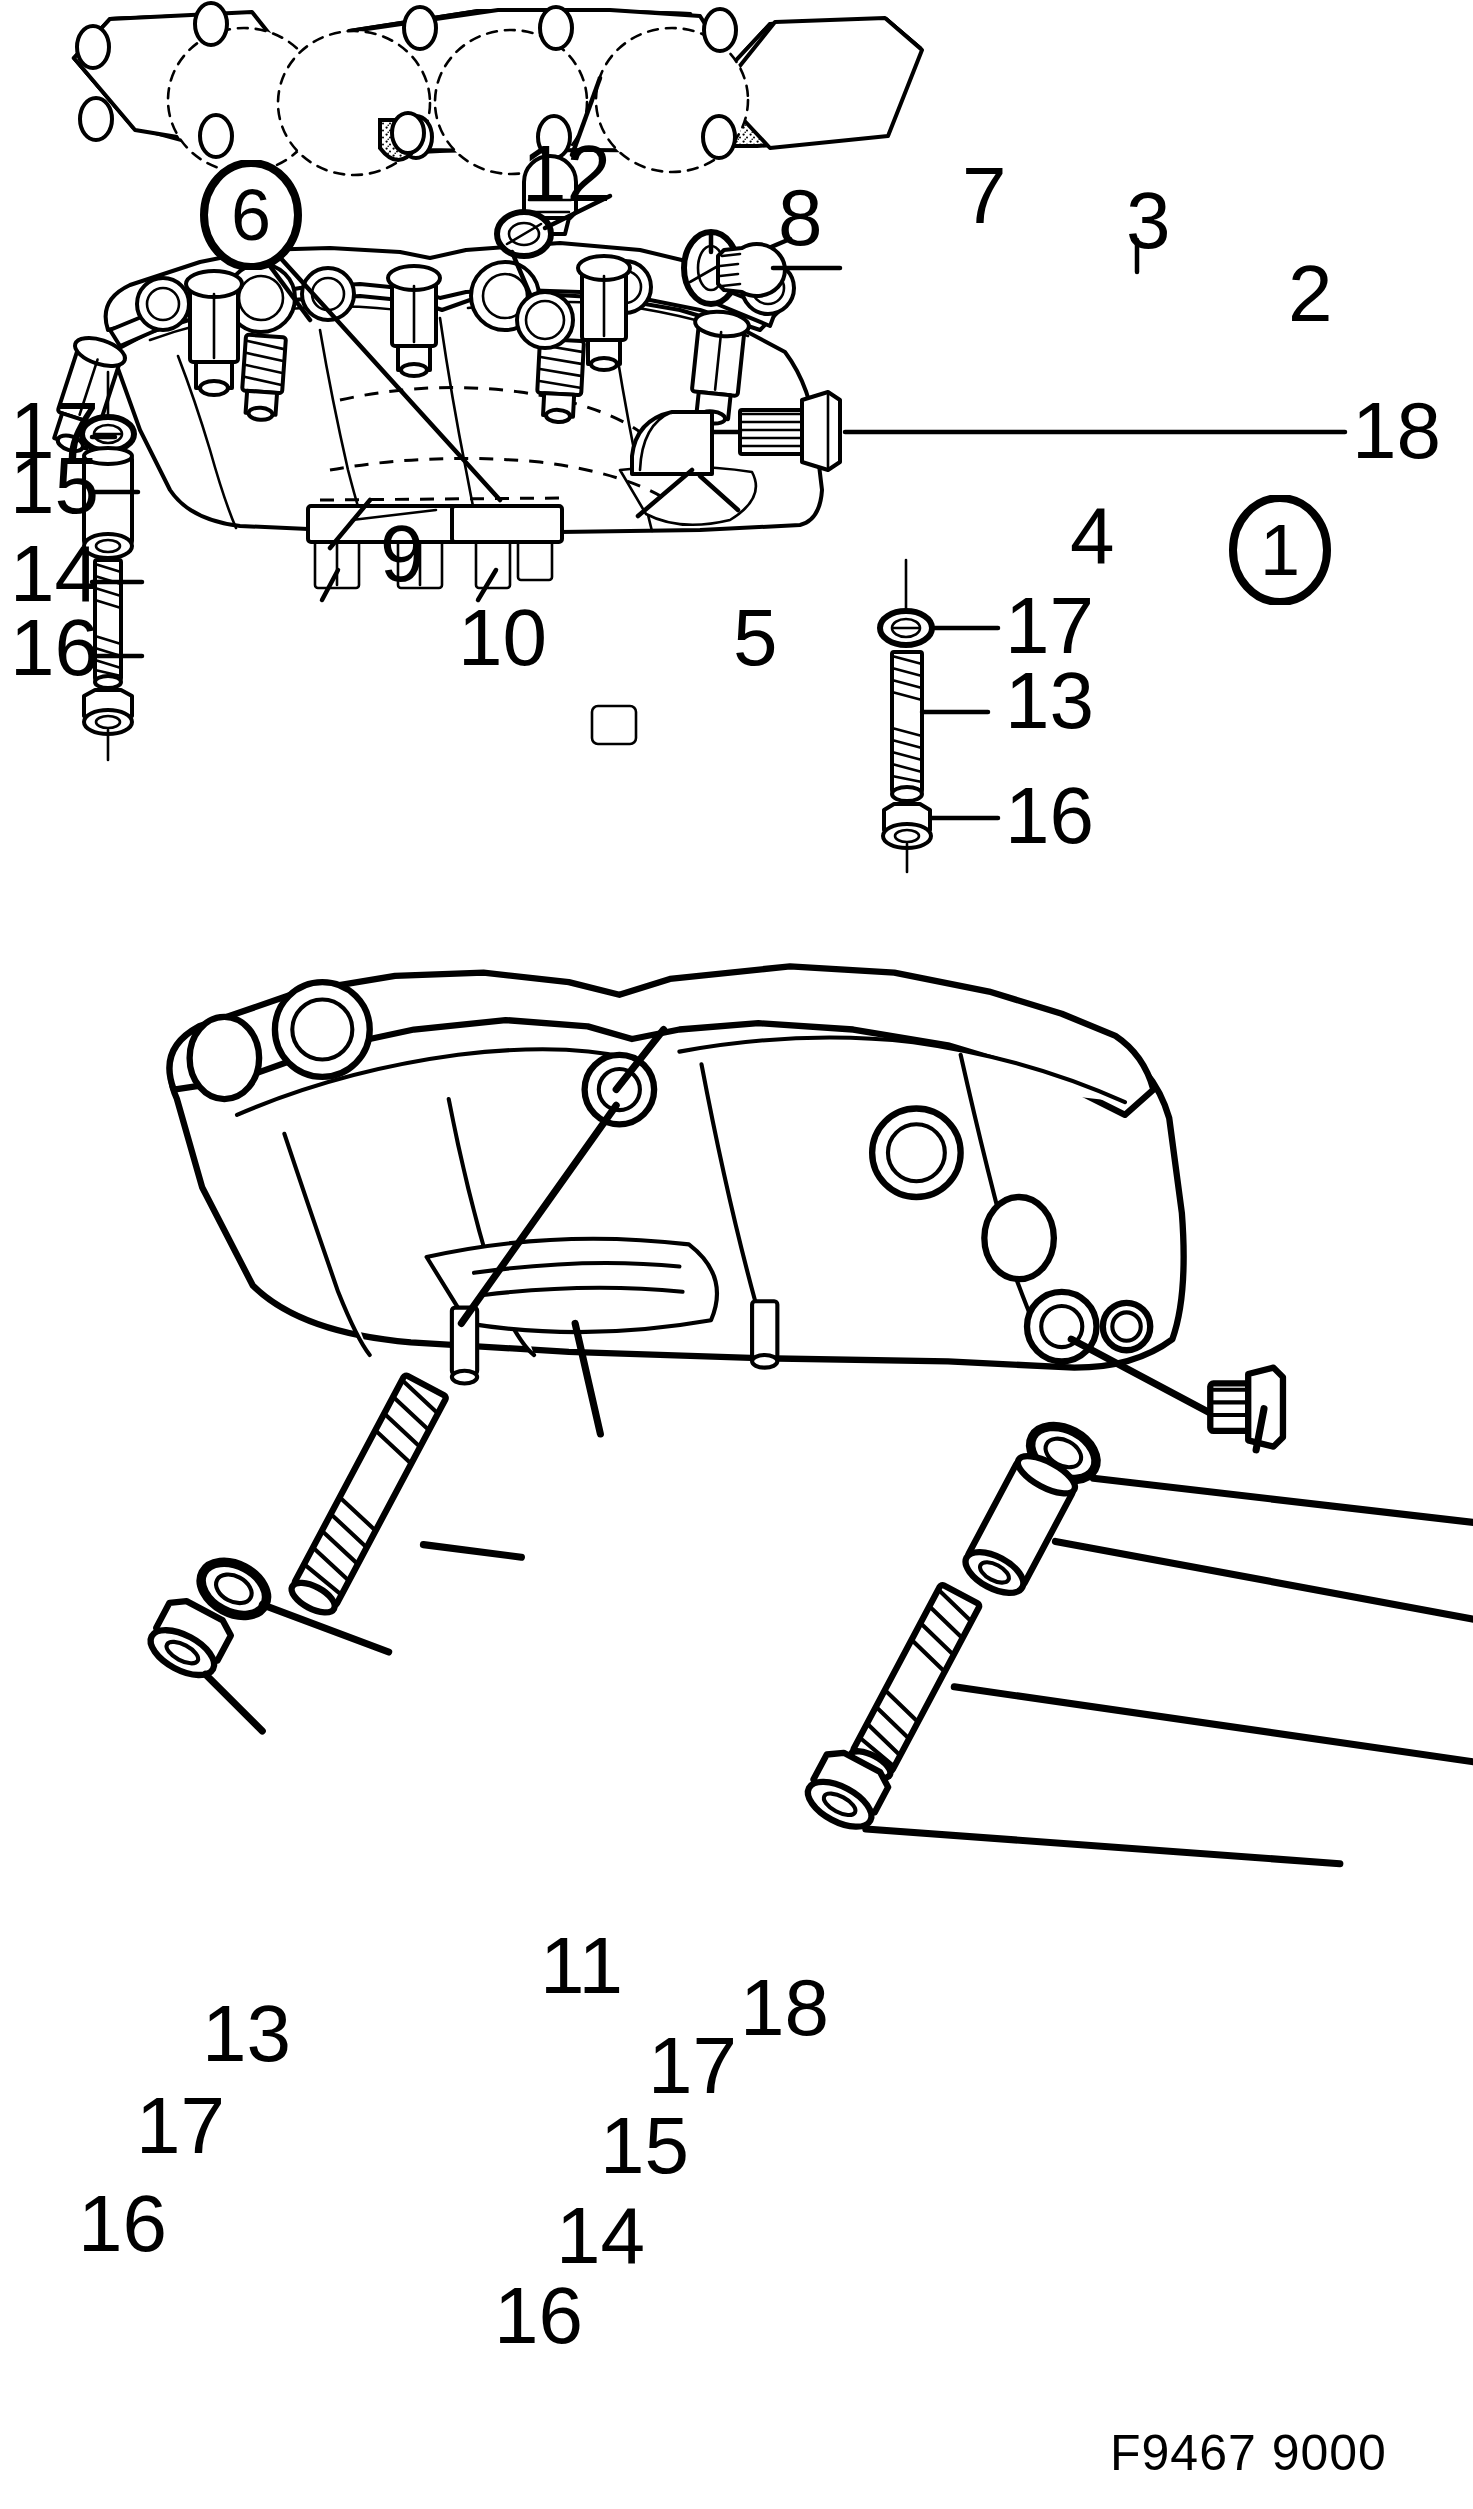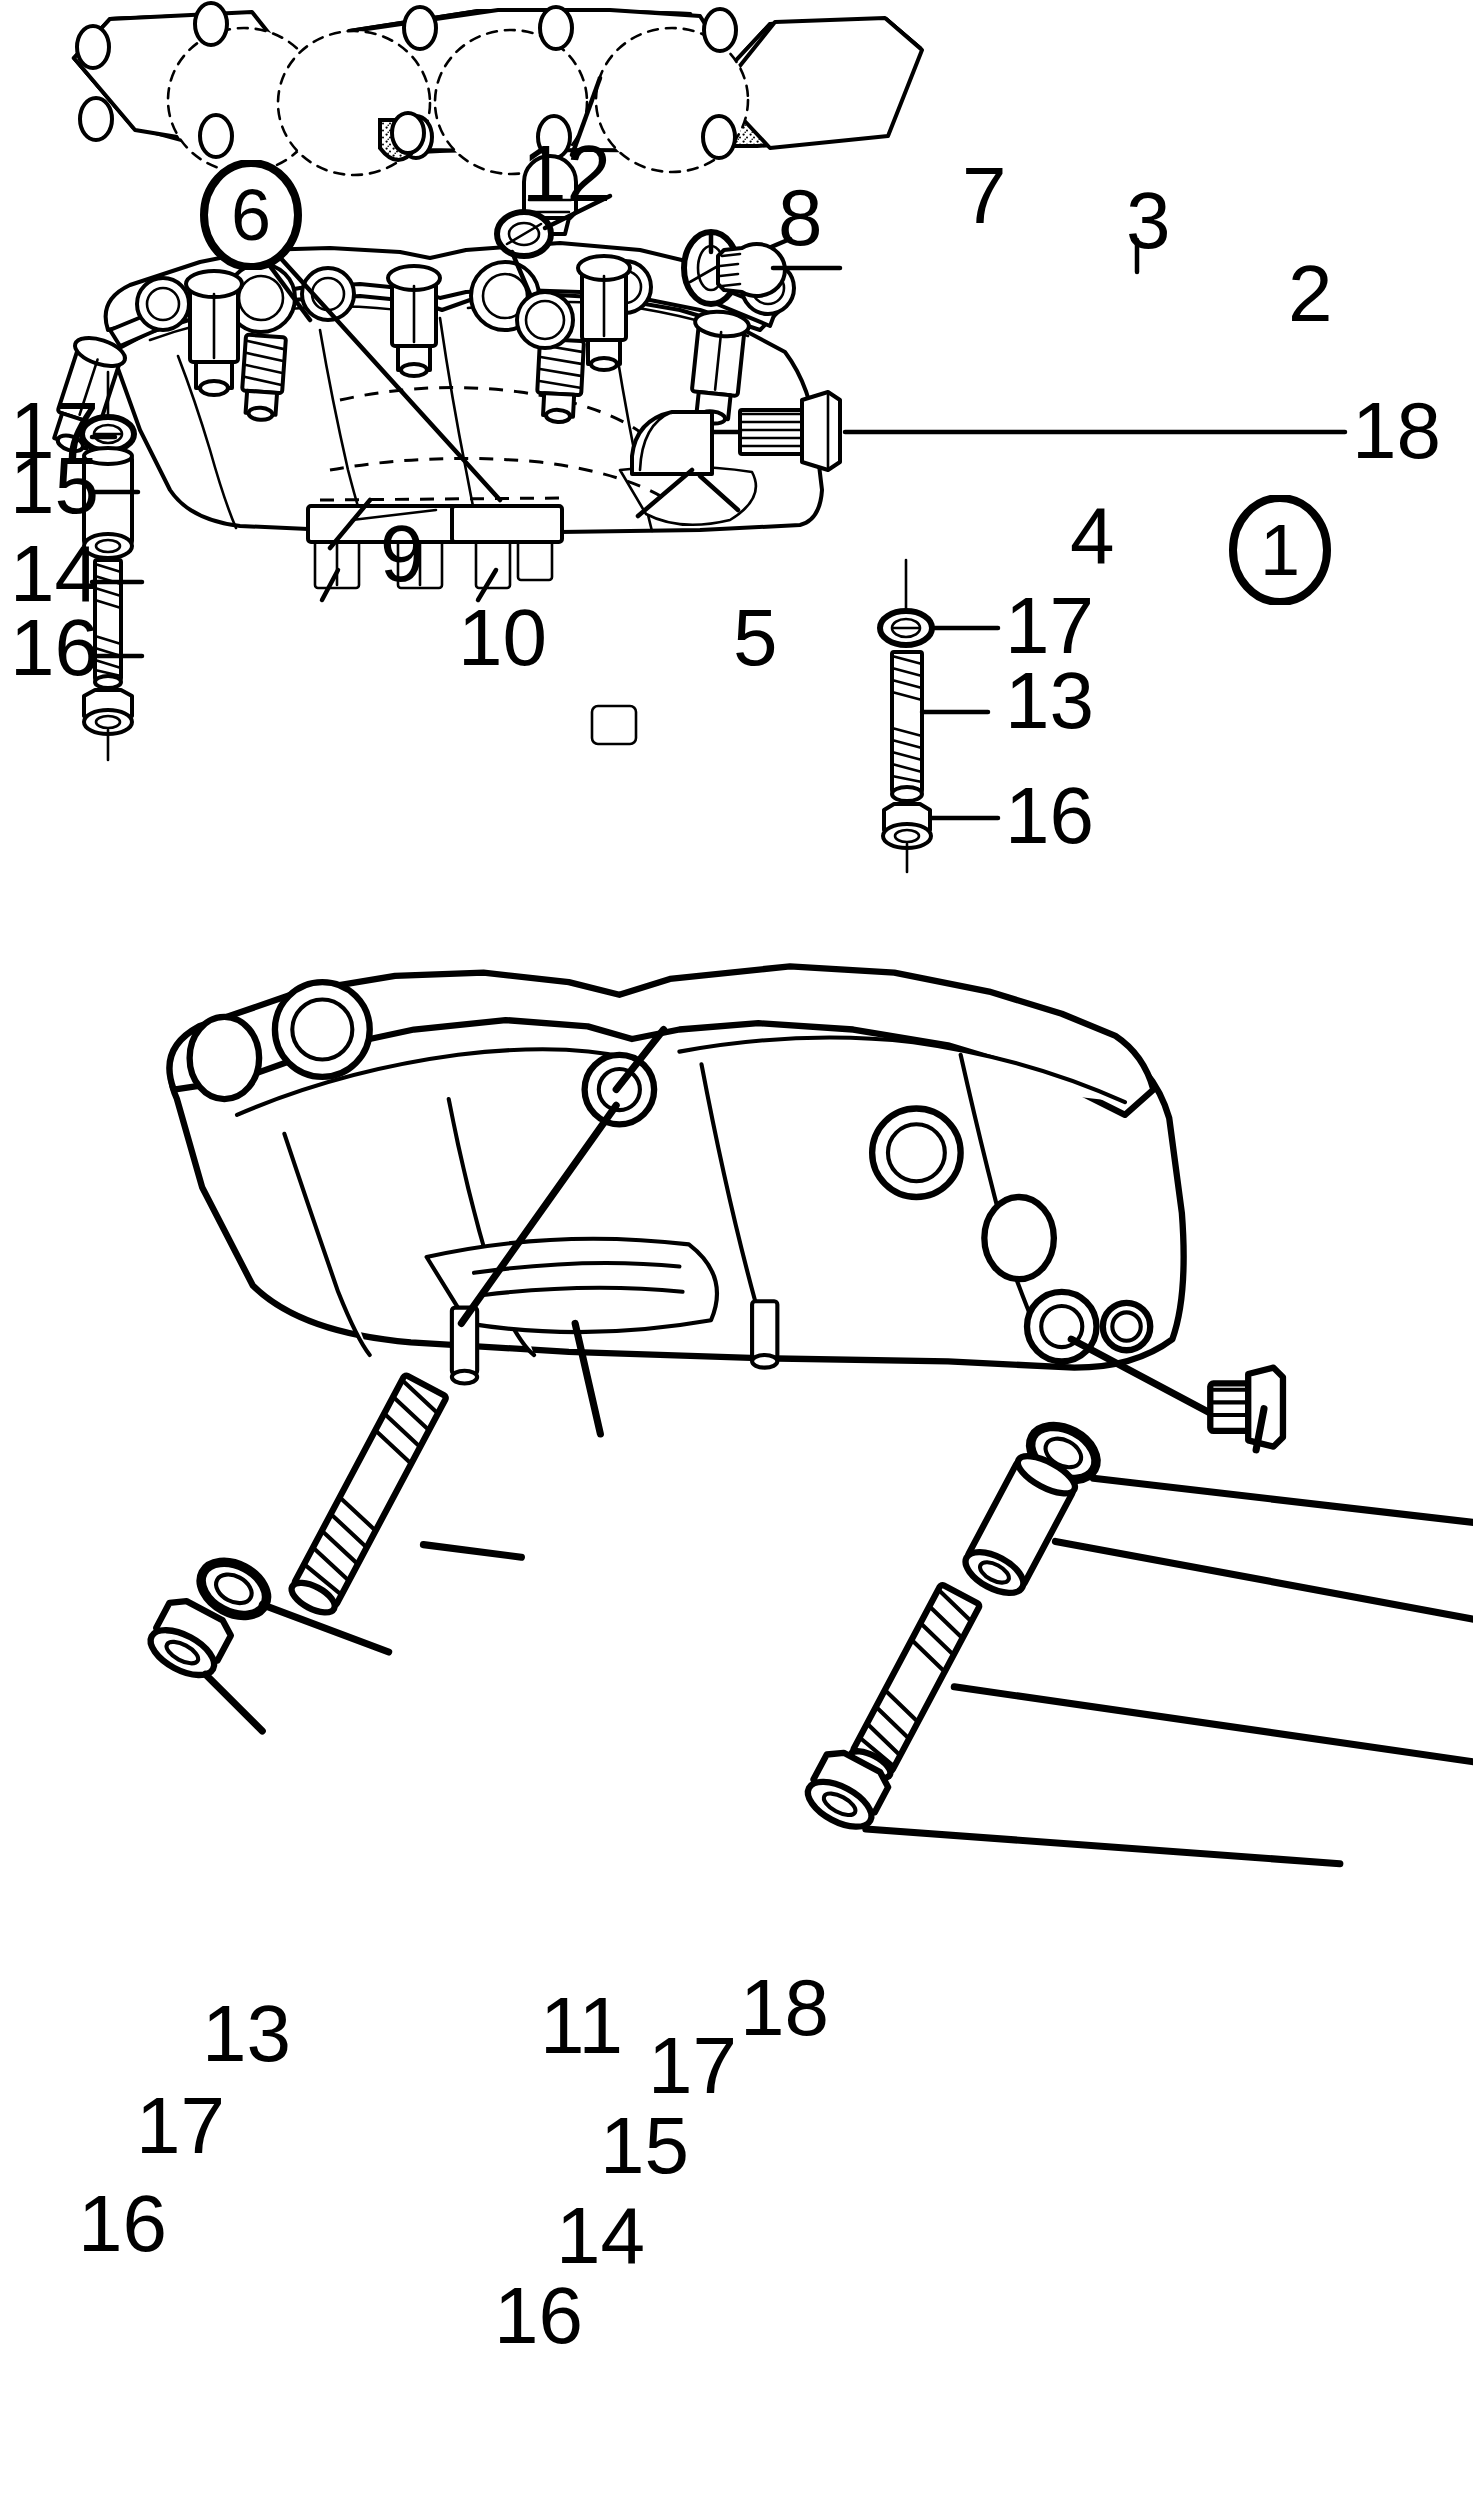--- a/index.html
+++ b/index.html
@@ -441,24 +441,25 @@
 <span class="num" style="position:absolute;left:522px;top:128px;font-size:80px;">12</span>
 <span class="num" style="position:absolute;left:1005px;top:655px;font-size:80px;">13</span>
 <span class="num" style="position:absolute;left:10px;top:528px;font-size:80px;">14</span>
 <span class="num" style="position:absolute;left:10px;top:440px;font-size:80px;">15</span>
 <span class="num" style="position:absolute;left:10px;top:602px;font-size:80px;">16</span>
 <span class="num" style="position:absolute;left:10px;top:385px;font-size:80px;">17</span>
 <span class="num" style="position:absolute;left:1352px;top:385px;font-size:80px;">18</span>
 <span class="num" style="position:absolute;left:1005px;top:580px;font-size:80px;">17</span>
 <span class="num" style="position:absolute;left:1005px;top:770px;font-size:80px;">16</span>
 
-<span class="num" style="position: absolute; left: 540px; top: 1980px; font-size: 80px;">11</span>
+<span class="num" style="position: absolute; left: 540px; top: 1920px; font-size: 80px;">11</span>
 <span class="num" style="position: absolute; left: 202px; top: 1988px; font-size: 80px;">13</span>
 <span class="num" style="position: absolute; left: 136px; top: 2080px; font-size: 80px;">17</span>
 <span class="num" style="position: absolute; left: 78px; top: 2178px; font-size: 80px;">16</span>
 <span class="num" style="position: absolute; left: 648px; top: 2020px; font-size: 80px;">17</span>
 <span class="num" style="position: absolute; left: 600px; top: 2100px; font-size: 80px;">15</span>
 <span class="num" style="position: absolute; left: 556px; top: 2190px; font-size: 80px;">14</span>
 <span class="num" style="position: absolute; left: 494px; top: 2270px; font-size: 80px;">16</span>
 <span class="num" style="position: absolute; left: 740px; top: 1962px; font-size: 80px;">18</span>
 
+<span style="position:absolute;left:1110px;top:2424px;font-size:50px;letter-spacing:1px;">F9467 9000</span>
 
 </div>
 
 </body></html>

